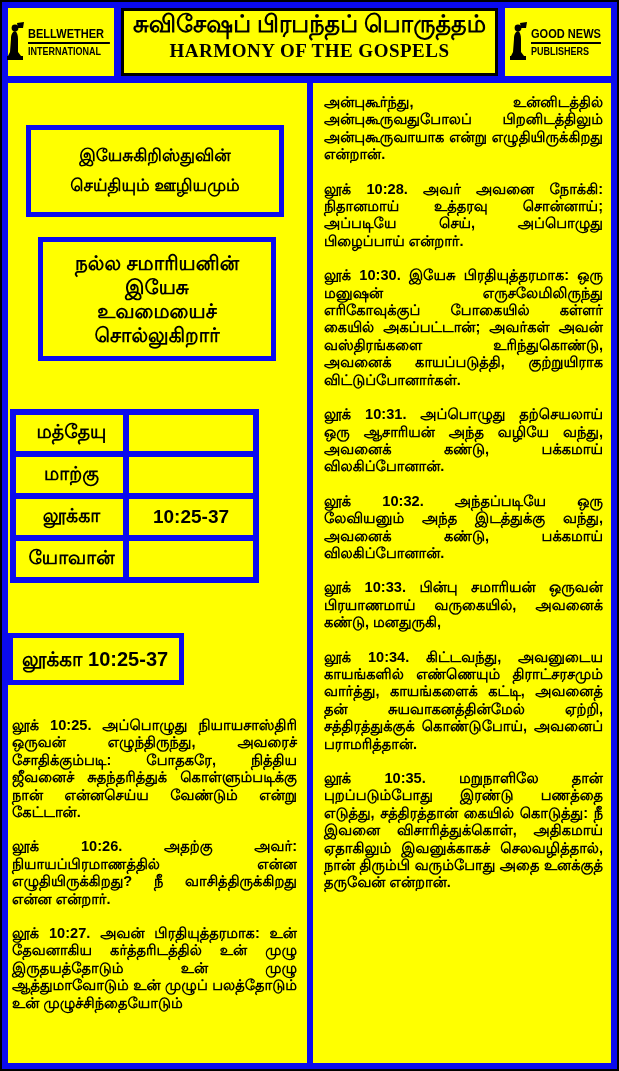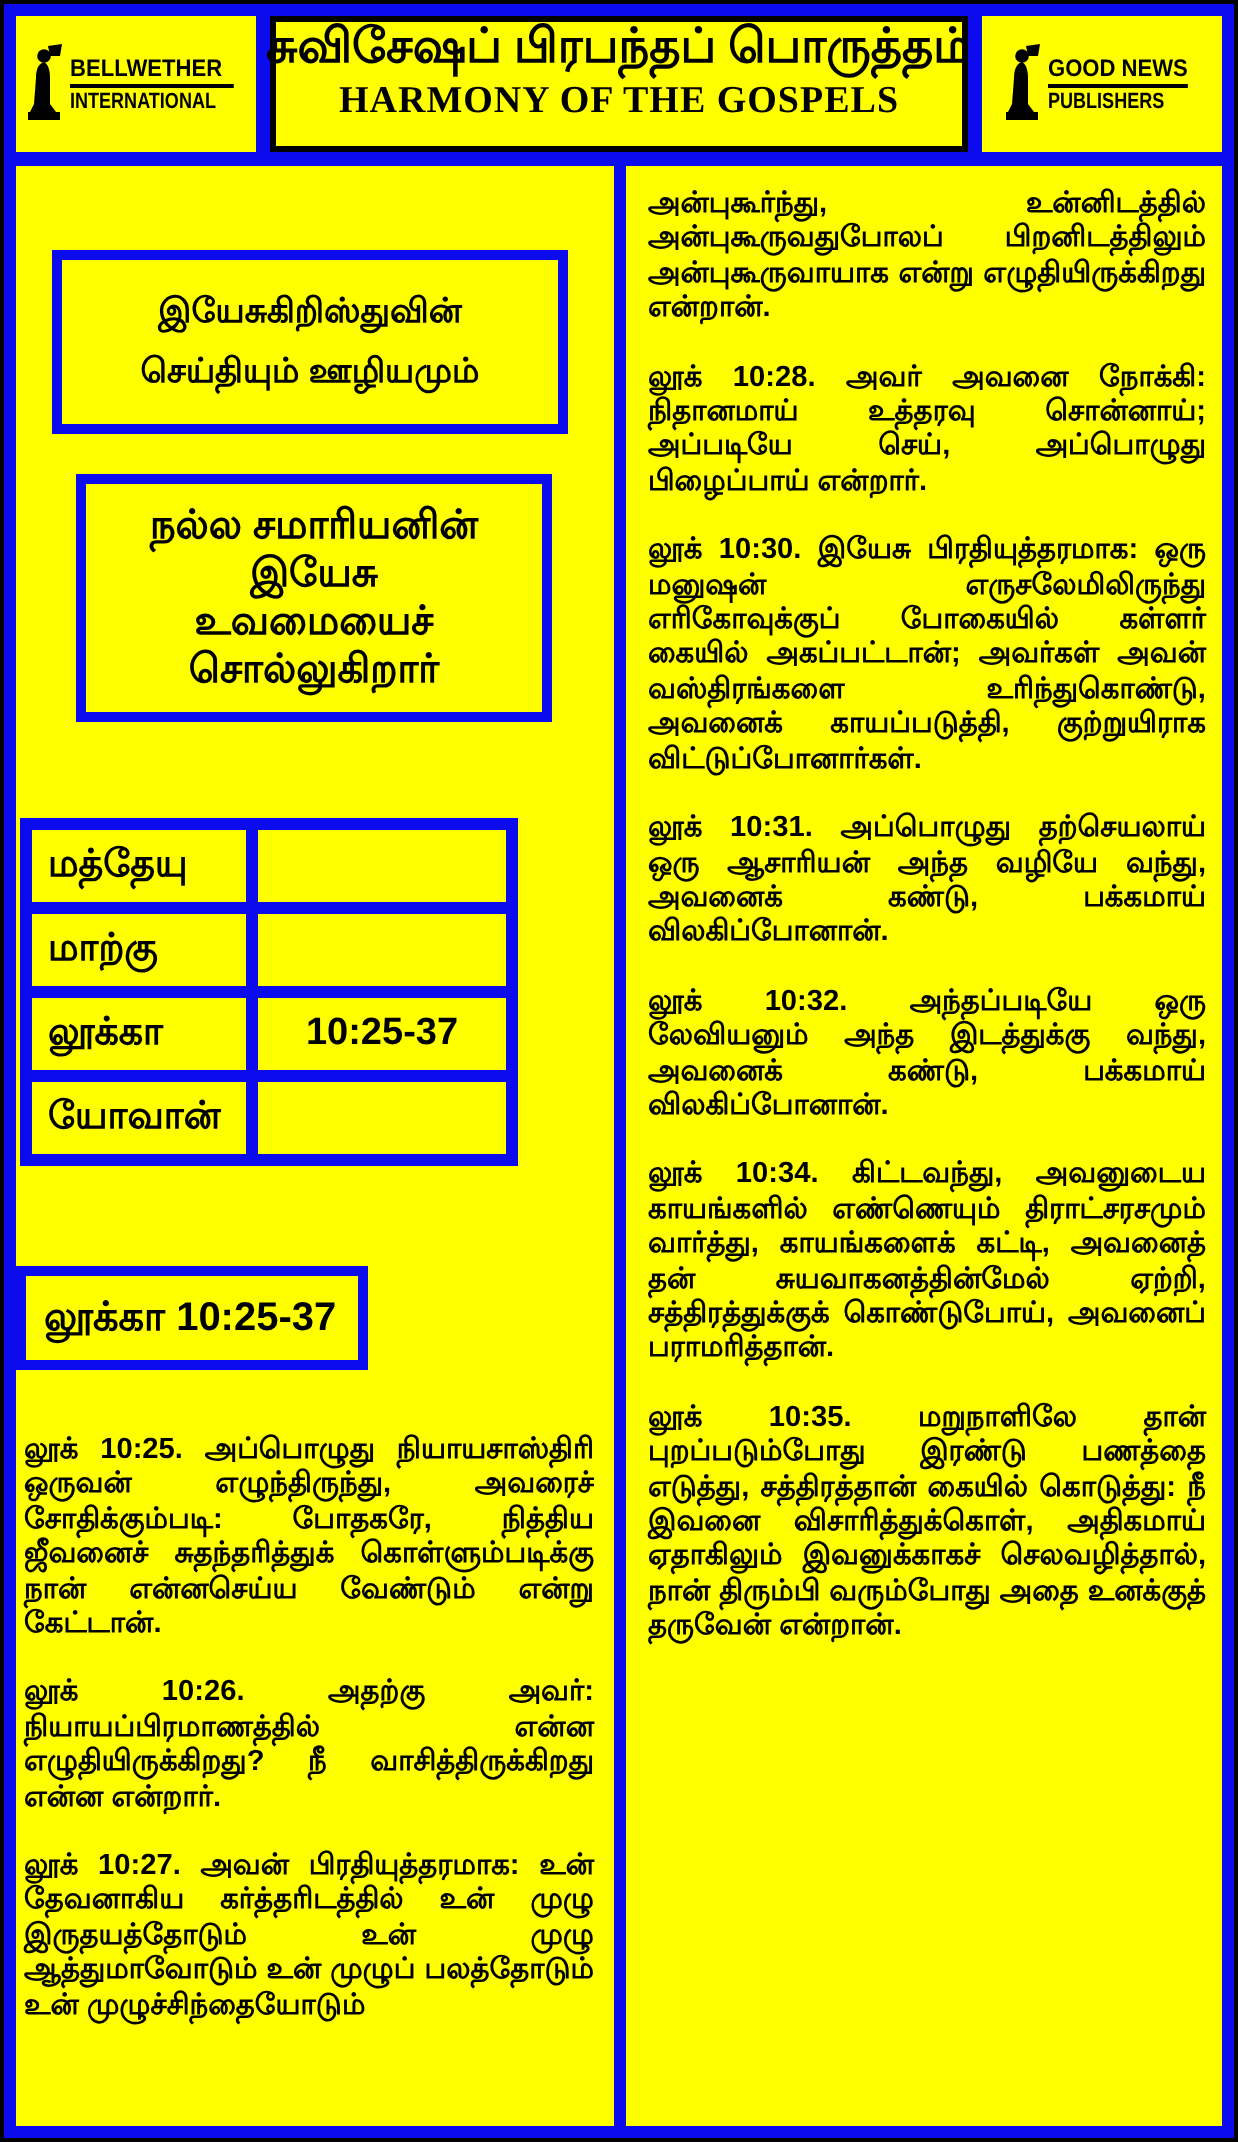--- a/index.html
+++ b/index.html
@@ -16,21 +16,21 @@
   .page-inner {
     width: 100%; height: 100%;
     border: 6px solid #0b0bee;
     display: flex; flex-direction: column;
     background: #ffff00;
   }
 
   
   .header { height: 68px; display: flex; flex: none; }
   .logo-cell {
-    width: 120px; flex: none;
+    width: 106px; flex: none;
     display: flex; align-items: center; justify-content: center;
     gap: 3px; padding: 2px;
   }
   .logo-text { display: flex; flex-direction: column; line-height: 1; }
   .logo-line1 {
     font-weight: bold; font-size: 12px; letter-spacing: 0px;
     border-bottom: 2px solid #000; padding-bottom: 2px; margin-bottom: 2px;
     transform: scaleX(0.92); transform-origin: left;
     white-space: nowrap;
   }
@@ -78,21 +78,21 @@
   .gospel-table {
     margin: 48px 0 0 2px;
     border-collapse: collapse;
   }
   .gospel-table td {
     border: 6px solid #0b0bee;
     height: 42px;
     font-weight: bold; font-size: 19px;
     background: #ffff00;
   }
-  .gospel-table td.lbl { width: 113px; padding: 0 4px 0 8px; text-align: left; }
+  .gospel-table td.lbl { width: 113px; padding: 0 4px 0 8px; text-align: center; }
   .gospel-table td.val { width: 130px; text-align: center; }
 
   .section-box {
     margin: 50px 0 0 0; width: 176px;
     padding: 9px 6px 9px 9px;
     font-weight: bold; font-size: 20px; line-height: 24px;
     white-space: nowrap;
   }
 
   .verse-block { margin: 32px 10px 0 4px; }
@@ -206,20 +206,21 @@
       </div>
 
       <div class="vdivider"></div>
 
       <div class="right-col">
         <p>அன்புகூர்ந்து, உன்னிடத்தில் அன்புகூருவதுபோலப் பிறனிடத்திலும் அன்புகூருவாயாக என்று எழுதியிருக்கிறது என்றான்.</p>
         <p>லூக் 10:28. அவர் அவனை நோக்கி: நிதானமாய் உத்தரவு சொன்னாய்; அப்படியே செய், அப்பொழுது பிழைப்பாய் என்றார்.</p>
         <p>லூக் 10:30. இயேசு பிரதியுத்தரமாக: ஒரு மனுஷன் எருசலேமிலிருந்து எரிகோவுக்குப் போகையில் கள்ளர் கையில் அகப்பட்டான்; அவர்கள் அவன் வஸ்திரங்களை உரிந்துகொண்டு, அவனைக் காயப்படுத்தி, குற்றுயிராக விட்டுப்போனார்கள்.</p>
         <p>லூக் 10:31. அப்பொழுது தற்செயலாய் ஒரு ஆசாரியன் அந்த வழியே வந்து, அவனைக் கண்டு, பக்கமாய் விலகிப்போனான்.</p>
         <p>லூக் 10:32. அந்தப்படியே ஒரு லேவியனும் அந்த இடத்துக்கு வந்து, அவனைக் கண்டு, பக்கமாய் விலகிப்போனான்.</p>
+        <p>லூக் 10:33. பின்பு சமாரியன் ஒருவன் பிரயாணமாய் வருகையில், அவனைக் கண்டு, மனதுருகி,</p>
         <p>லூக் 10:34. கிட்டவந்து, அவனுடைய காயங்களில் எண்ணெயும் திராட்சரசமும் வார்த்து, காயங்களைக் கட்டி, அவனைத் தன் சுயவாகனத்தின்மேல் ஏற்றி, சத்திரத்துக்குக் கொண்டுபோய், அவனைப் பராமரித்தான்.</p>
         <p>லூக் 10:35. மறுநாளிலே தான் புறப்படும்போது இரண்டு பணத்தை எடுத்து, சத்திரத்தான் கையில் கொடுத்து: நீ இவனை விசாரித்துக்கொள், அதிகமாய் ஏதாகிலும் இவனுக்காகச் செலவழித்தால், நான் திரும்பி வரும்போது அதை உனக்குத் தருவேன் என்றான்.</p>
       </div>
 
     </div>
 
   </div>
 </div>
 
 </body></html>

